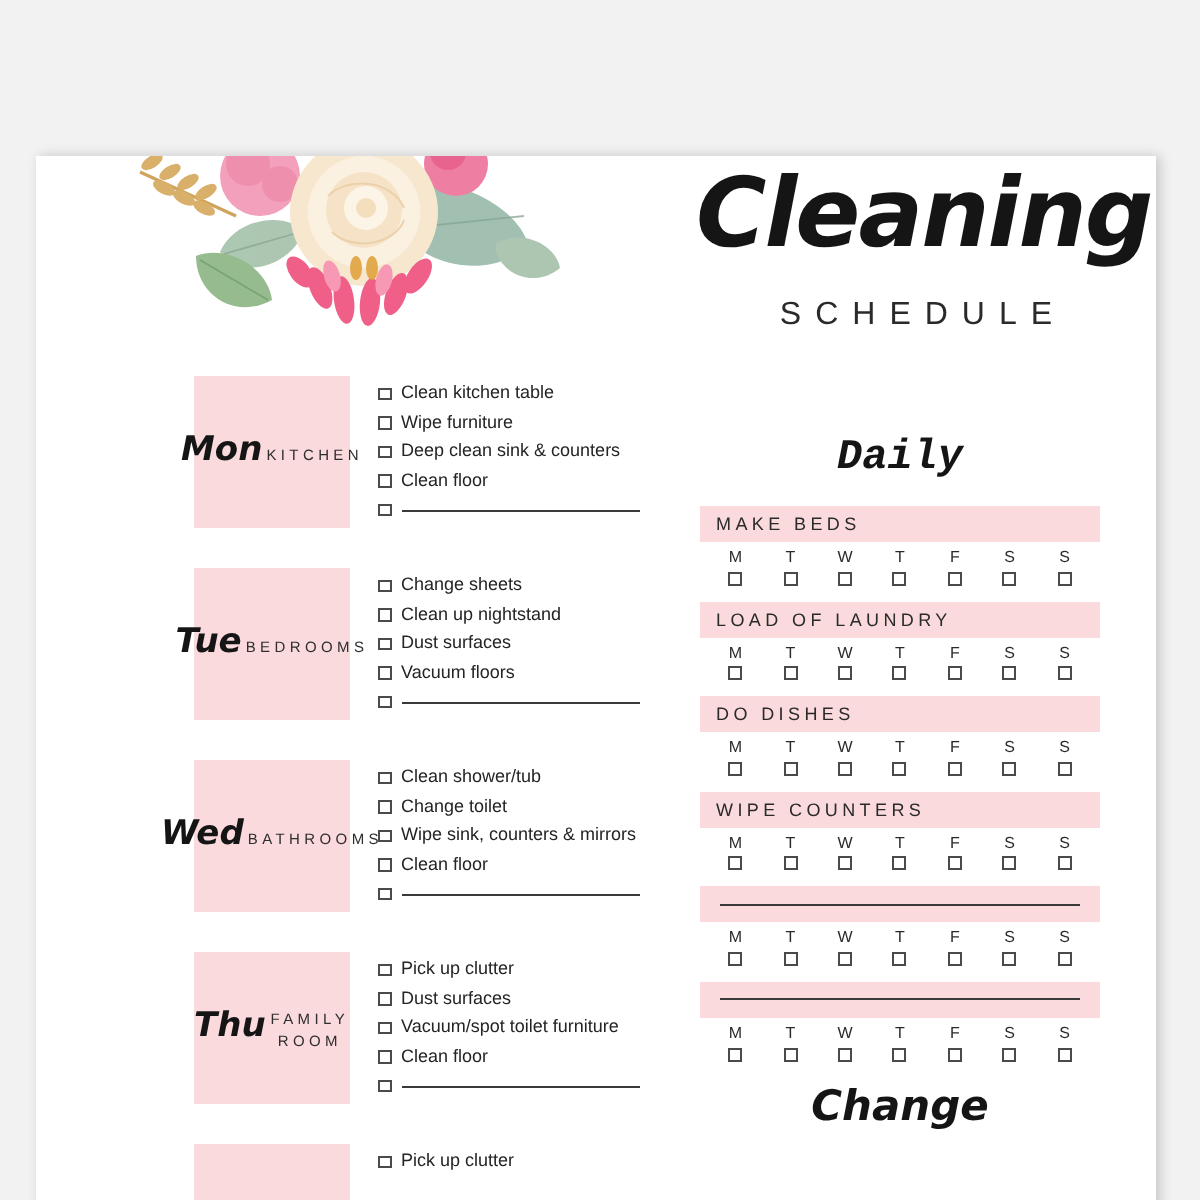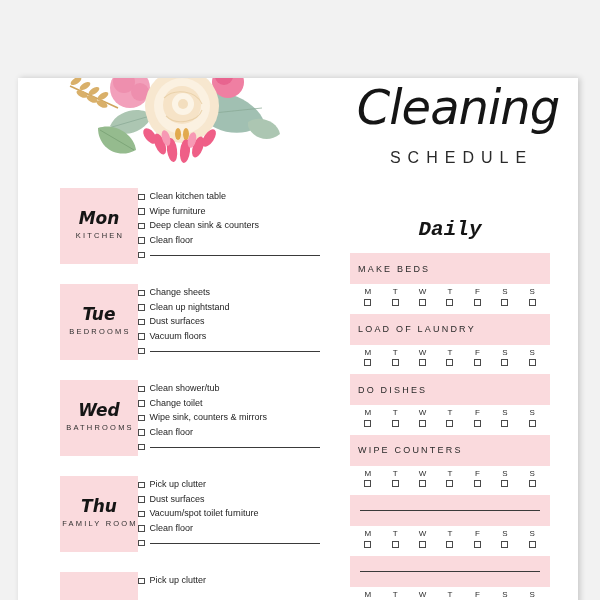--- a/index.html
+++ b/index.html
@@ -21,67 +21,67 @@
   }
 
   
   .floral { position: absolute; left: 34px; top: -14px; width: 240px; height: 110px; }
   .floral svg { width: 100%; height: 100%; display: block; }
 
   
   .header { position: absolute; left: 330px; top: 5px; width: 220px; text-align: center; }
   .script-title {
     font-family: "DejaVu Sans", sans-serif;
-    font-style: italic; font-weight: normal;
+    font-style: italic; font-weight: bold;
     font-size: 48px; letter-spacing: -1px;
     color: #151515; line-height: 1;
   }
   .sub-title {
     font-size: 16px; letter-spacing: 7px; color: #2a2a2a;
     margin-top: 18px; padding-left: 7px;
   }
   .section-script {
     font-family: "DejaVu Sans", sans-serif;
     font-style: italic; font-weight: bold;
     font-size: 21px; color: #151515;
     text-align: center; letter-spacing: 0px;
   }
 
   
   .daycol { position: absolute; left: 42px; top: 110px; width: 260px; }
   .dayblock { display: flex; align-items: flex-start; margin-bottom: 20px; }
   .daytag {
     width: 78px; height: 76px; background: #fadadd;
-    flex: 0 0 78px; display: flex; flex-direction: column;
-    align-items: center; justify-content: center;
+    flex: 0 0 78px; display: flex; flex-direction: row;
+    align-items: center; justify-content: center; margin-left: 37px;
   }
   .daytag .abbr {
     font-family: "DejaVu Sans", sans-serif;
     font-style: italic; font-weight: bold;
     font-size: 17px; color: #151515; line-height: 1.05;
   }
   .daytag .room {
     font-size: 7.5px; letter-spacing: 2.2px; color: #2e2e2e;
     margin-top: 4px; text-align: center; line-height: 1.45;
     padding-left: 2px;
   }
-  .tasks { flex: 1; padding-top: 2px; text-align: center; }
+  .tasks { flex: 1; padding-left: 14px; padding-top: 2px; text-align: center; }
   .task { display: flex; align-items: flex-start; margin-bottom: 1.5px; }
   .cbox {
     width: 6.5px; height: 6.5px; border: 1px solid #4a4a4a;
     flex: 0 0 6.5px; margin-top: 3.5px; margin-right: 5px; background: #fff;
   }
   .task-label { font-size: 9px; color: #242424; line-height: 1.45; }
   .blankline { flex: 1; border-bottom: 1.1px solid #3a3a3a; margin-top: 7px; }
 
   
   .rightcol { position: absolute; left: 332px; top: 140px; width: 200px; }
   .dailyrow { margin-bottom: 8px; }
   .banner {
-    background: #fadadd; height: 31px; display: flex; align-items: center;
+    background: #fadadd; height: 18px; display: flex; align-items: center;
     padding: 0 8px;
   }
   .banner-label { font-size: 9px; letter-spacing: 2.2px; color: #2a2a2a; }
   .banner-line { flex: 1; border-bottom: 1.1px solid #3a3a3a; margin: 0 2px; }
   .days { display: flex; margin-top: 3px; padding: 0 4px; }
   .daycell { flex: 1; text-align: center; }
   .dayletter { font-size: 8px; color: #2a2a2a; line-height: 1.2; }
   .daybox {
     width: 7px; height: 7px; border: 1px solid #4a4a4a;
     margin: 2px auto 0; background: #fff;
@@ -524,16 +524,16 @@
             <div class="dayletter">S</div>
             <div class="daybox"></div>
           </div>
         <div class="daycell">
             <div class="dayletter">S</div>
             <div class="daybox"></div>
           </div>
       </div>
     </div>
 
-    <div class="section-script monthly-head">Vacuum</div>
+    <div class="section-script monthly-head">Change</div>
   </div>
 
 </div>
 
 </body></html>

